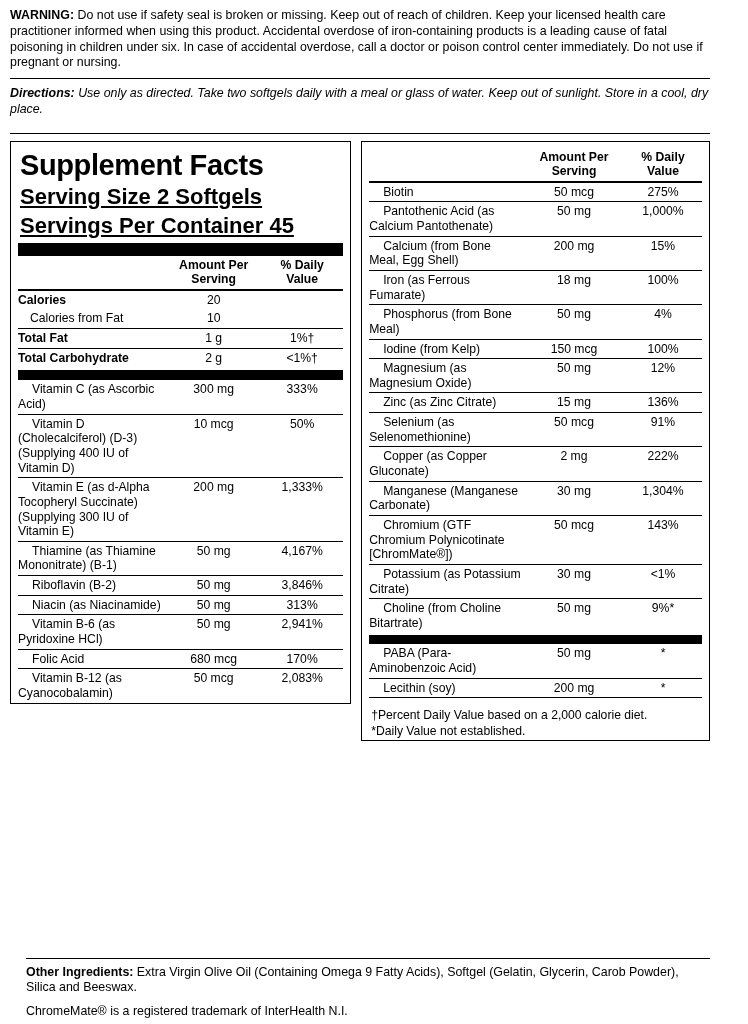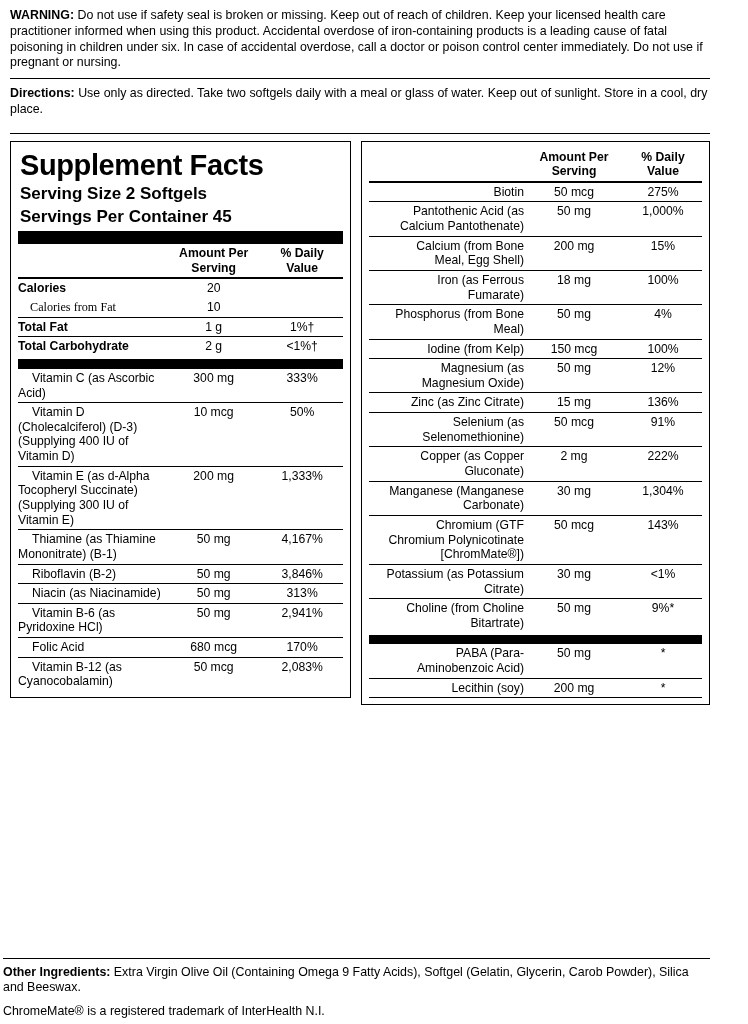--- a/index.html
+++ b/index.html
@@ -32,48 +32,50 @@
     margin-bottom: 7px;
     text-align: left;
   }
   .warning b, .directions b { font-weight: bold; }
   .directions {
     font-size: 12.4px;
     line-height: 1.27;
     border-bottom: 1.6px solid #000;
     padding-bottom: 15px;
     margin-bottom: 7px;
+    font-style: italic;
   }
 
   
   .panels {
     display: flex;
     gap: 10px;
     align-items: flex-start;
   }
   .panel {
     border: 1.6px solid #000;
     box-sizing: border-box;
-    padding: 6px 7px 6px 7px;
+    padding: 6px 7px 0 7px;
   }
   .panel-left { width: 355px; }
   .panel-right { width: 363px; }
 
   .sf-title {
     font-size: 29px;
     font-weight: bold;
     letter-spacing: -0.4px;
     line-height: 1.05;
     margin: 2px 0 4px 2px;
   }
   .sf-serving {
-    font-size: 17px;
+    font-size: 22px;
     font-weight: bold;
     line-height: 1.15;
     margin: 0 0 4px 2px;
+    text-decoration: underline;
   }
 
   .barblack {
     background: #000;
     height: 13px;
     margin: 3px 0 0 0;
   }
   .barblack.thin { height: 9px; }
 
   table.nut {
@@ -95,42 +97,42 @@
     font-weight: bold;
     font-size: 12.2px;
     line-height: 1.15;
     padding-bottom: 3px;
   }
   tr.line td { border-top: 1px solid #000; }
   tr.thick td { border-top: 2.5px solid #000; }
   tr.noline td { border-top: none; }
 
   .bold { font-weight: bold; }
-  .indent { padding-left: 12px !important; display: block; font-family: Liberation Serif, serif; }
+  .indent { padding-left: 12px !important; display: block; }
   .hang {
     padding-left: 14px;
     text-indent: -14px;
   }
 
   .footnotes {
     font-size: 12.2px;
     line-height: 1.3;
     margin-top: 10px;
     padding-left: 2px;
   }
 
   
-  .rcol-name { text-align: right; }
+  .rcol-name { text-align: left; }
   .rcol-amt  { text-align: center; width: 100px; }
   .rcol-dv   { text-align: center; width: 78px; }
 
   
   .footer {
     position: absolute;
-    left: 3px;
+    left: 26px;
     right: 10px;
     bottom: 6px;
   }
   .other-ing {
     border-top: 1.6px solid #000;
     padding-top: 6px;
     font-size: 12.4px;
     line-height: 1.27;
   }
   .trademark {
@@ -353,20 +355,24 @@
           <td class="rcol-name"><span class="hang">Lecithin (soy)</span></td>
           <td class="rcol-amt">200 mg</td>
           <td class="rcol-dv">*</td>
         </tr>
         <tr class="line">
           <td colspan="3" style="padding:0;height:0;"></td>
         </tr>
       </tbody>
         </table>
 
+      <div class="footnotes">
+        <div>†Percent Daily Value based on a 2,000 calorie diet.</div>
+        <div>*Daily Value not established.</div>
+      </div>
     </div>
   </div>
 
   <div class="footer">
     <div class="other-ing">
       <b>Other Ingredients:</b><span> Extra Virgin Olive Oil (Containing Omega 9 Fatty Acids), Softgel (Gelatin, Glycerin, Carob Powder), Silica and Beeswax.</span>
     </div>
     <div class="trademark">ChromeMate® is a registered trademark of InterHealth N.I.</div>
   </div>
 

